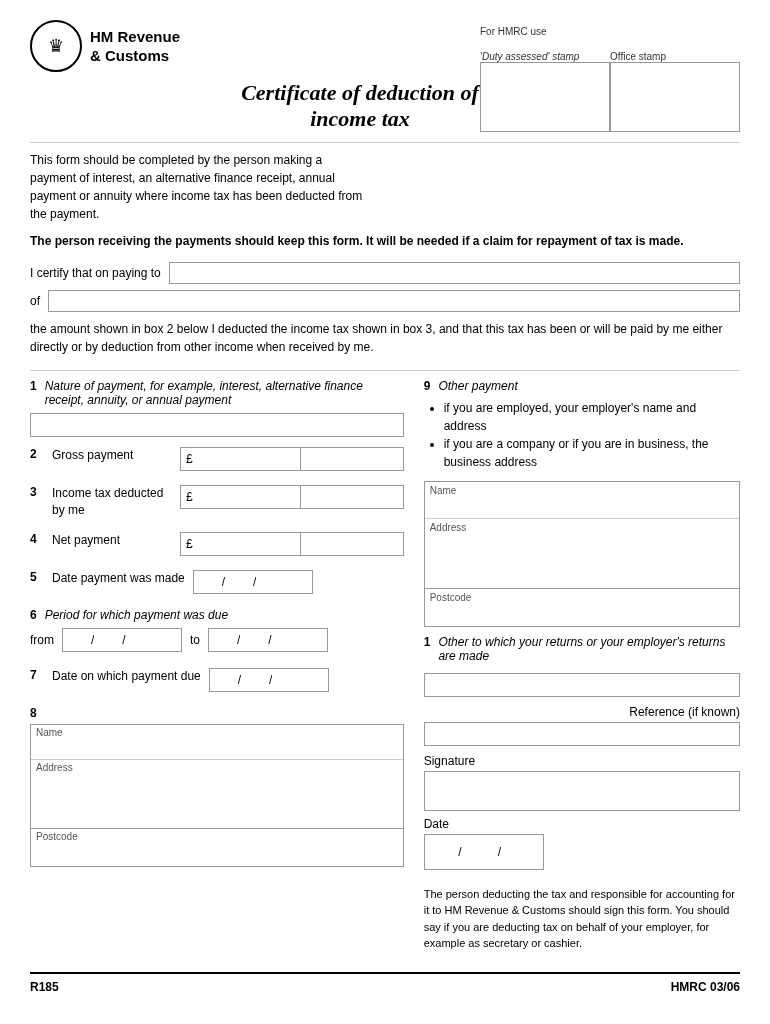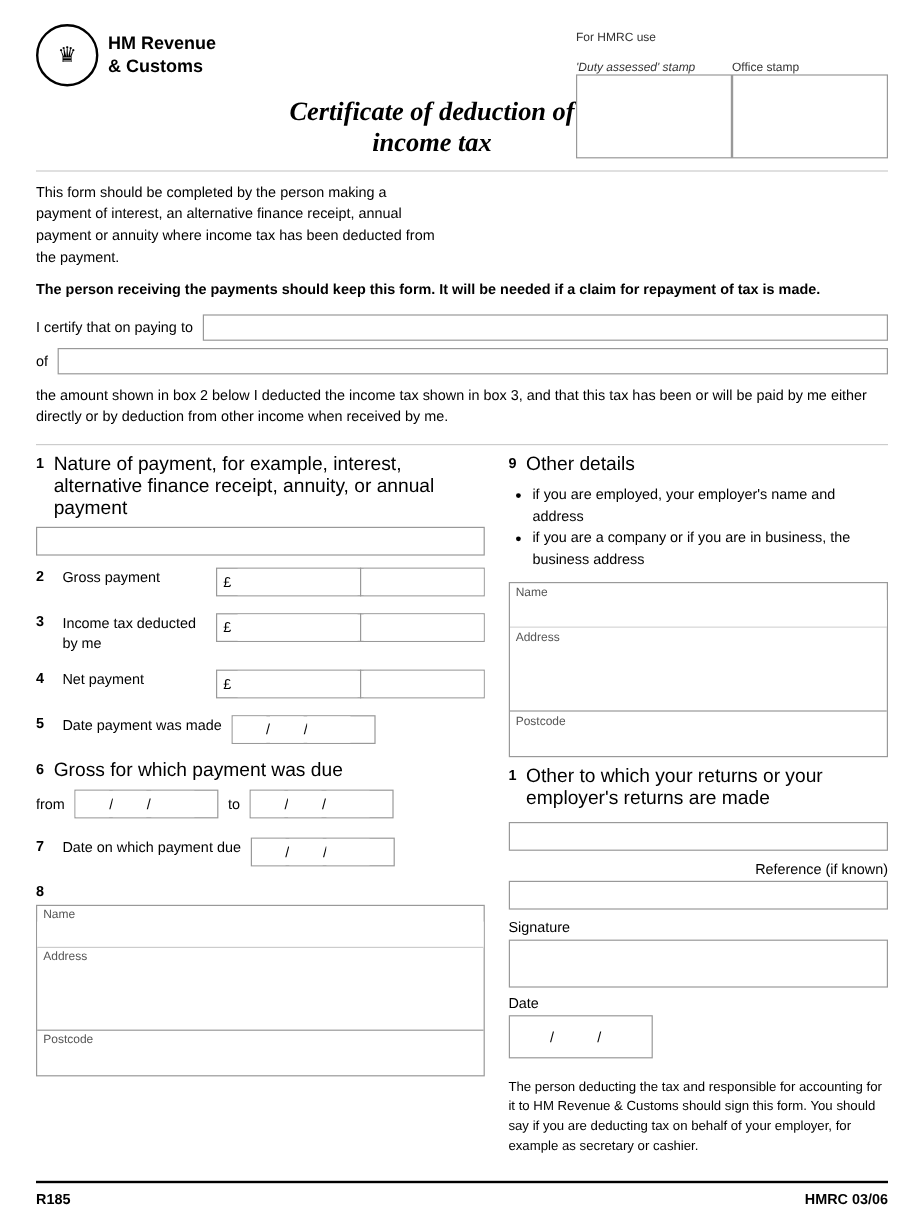--- a/index.html
+++ b/index.html
@@ -107,22 +107,23 @@
       flex: 1;
     }
     .field-section {
       margin-bottom: 16px;
     }
     .field-num {
       font-weight: bold;
       font-size: 12px;
     }
     .field-label {
-      font-size: 16px;
+      font-size: 12px;
       display: inline;
+      font-style: italic;
     }
     .pound-input {
       display: flex;
       align-items: center;
       border: 1px solid #999;
       height: 24px;
     }
     .pound-input span {
       padding: 2px 5px;
       font-size: 12px;
@@ -414,21 +415,21 @@
         <span class="date-sep">/</span>
         <input type="text" style="">
         <span class="date-sep">/</span>
         <input type="text" style="width: 36px;">
       </div>
     </div>
 
     <div class="field-section">
       <div class="num-label-pair">
         <span class="field-num">6</span>
-        <span class="field-label">Gross for which payment was due</span>
+        <span class="field-label">Period for which payment was due</span>
       </div>
       <div class="period-row">
         <span class="period-label">from</span>
         <div class="date-input">
           <input type="text" style="">
           <span class="date-sep">/</span>
           <input type="text" style="">
           <span class="date-sep">/</span>
           <input type="text" style="width: 36px;">
         </div>
@@ -471,21 +472,21 @@
       </div>
     </div>
 
   </div>
 
   <div class="right-col">
 
     <div class="other-details-section">
       <div class="num-label-pair">
         <span class="field-num">9</span>
-        <span class="field-label">Other details</span>
+        <span class="field-label">Other payment</span>
       </div>
       <ul>
         <li>if you are employed, your employer's name and address</li>
         <li>if you are a company or if you are in business, the business address</li>
       </ul>
     </div>
 
     <div class="name-addr-box" style="margin-bottom:8px;">
       <div class="row-label">Name</div>
       <input type="text" style="border: none; width: 100%; height: 22px; padding: 2px 5px; outline: none;">

